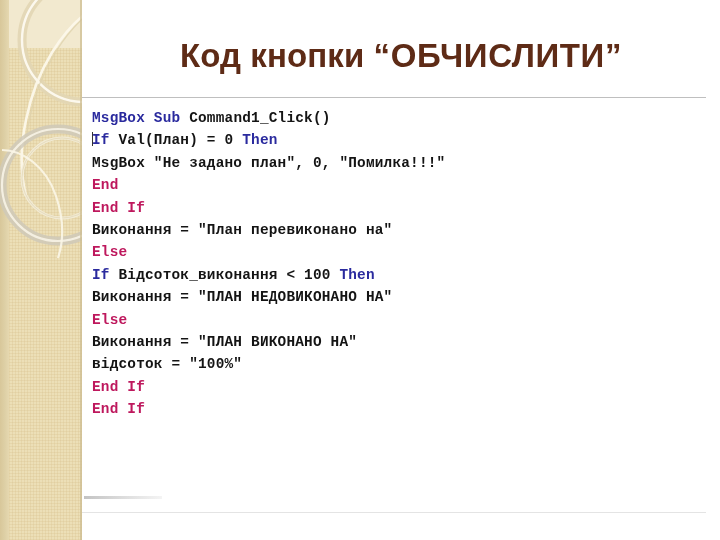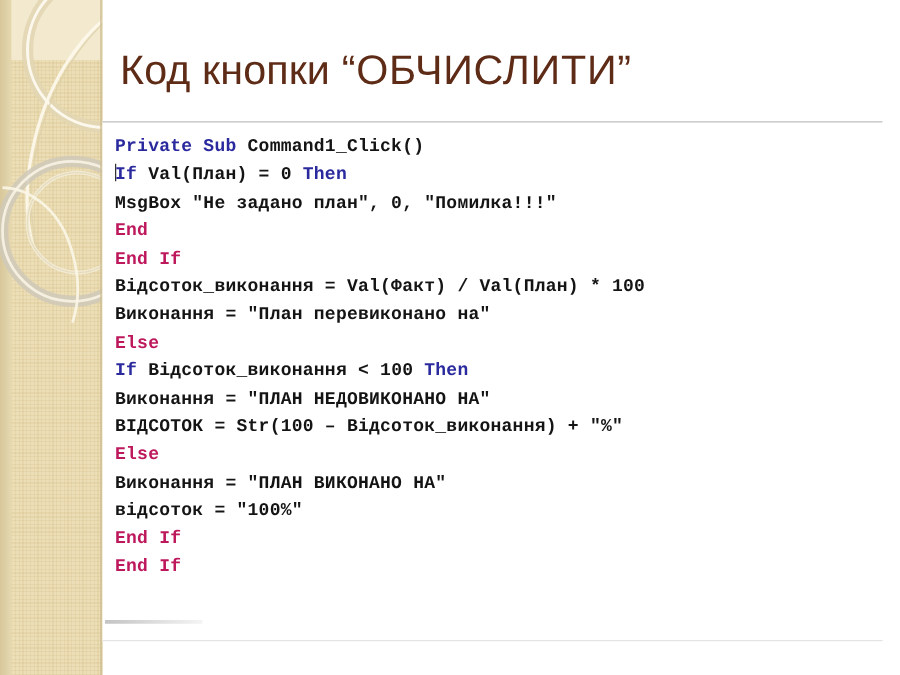--- a/index.html
+++ b/index.html
@@ -72,23 +72,24 @@
     left: 0;
     top: 0;
   }
 
   
   #title {
     position: absolute;
     left: 96px;
     top: 36px;
     width: 610px;
+    text-align: center;
     color: #5e2b16;
     font-family: "Liberation Sans", sans-serif;
-    font-weight: normal;
+    font-weight: bold;
     font-size: 33px;
     line-height: 40px;
     letter-spacing: .1px;
     white-space: nowrap;
   }
   #title .t-quoted {
     letter-spacing: .6px;
   }
 
   
@@ -176,31 +177,29 @@
 
     <div class="side-right-line"></div>
   </div>
 
   <div id="title">
     <span>Код кнопки</span><span>&nbsp;</span><span class="t-quoted">“ОБЧИСЛИТИ”</span>
   </div>
 
   <div id="code-block">
     <div id="code-lines">
-        <div class="code-line"><span class="tok-kw">Private Sub </span><span>Command1_Click()</span></div>
+        <div class="code-line"><span class="tok-kw">MsgBox Sub </span><span>Command1_Click()</span></div>
         <div class="code-line"><span class="caret"></span><span class="tok-kw">If </span><span>Val(План) = 0 </span><span class="tok-kw">Then</span></div>
         <div class="code-line"><span>MsgBox "Не задано план", 0, "Помилка!!!"</span></div>
         <div class="code-line kw"><span>End</span></div>
         <div class="code-line kw"><span>End If</span></div>
-        <div class="code-line"><span>Відсоток_виконання = Val(Факт) / Val(План) * 100</span></div>
         <div class="code-line"><span>Виконання = "План перевиконано на"</span></div>
         <div class="code-line kw"><span>Else</span></div>
         <div class="code-line"><span class="tok-kw">If </span><span>Відсоток_виконання &lt; 100 </span><span class="tok-kw">Then</span></div>
         <div class="code-line"><span>Виконання = "ПЛАН НЕДОВИКОНАНО НА"</span></div>
-        <div class="code-line"><span>ВІДСОТОК = Str(100 – Відсоток_виконання) + "%"</span></div>
         <div class="code-line kw"><span>Else</span></div>
         <div class="code-line"><span>Виконання = "ПЛАН ВИКОНАНО НА"</span></div>
         <div class="code-line"><span>відсоток = "100%"</span></div>
         <div class="code-line kw"><span>End If</span></div>
         <div class="code-line kw"><span>End If</span></div>
         <div class="code-line blank"></div>
       </div>
     <div class="bottom-scrap"></div>
   </div>
 

